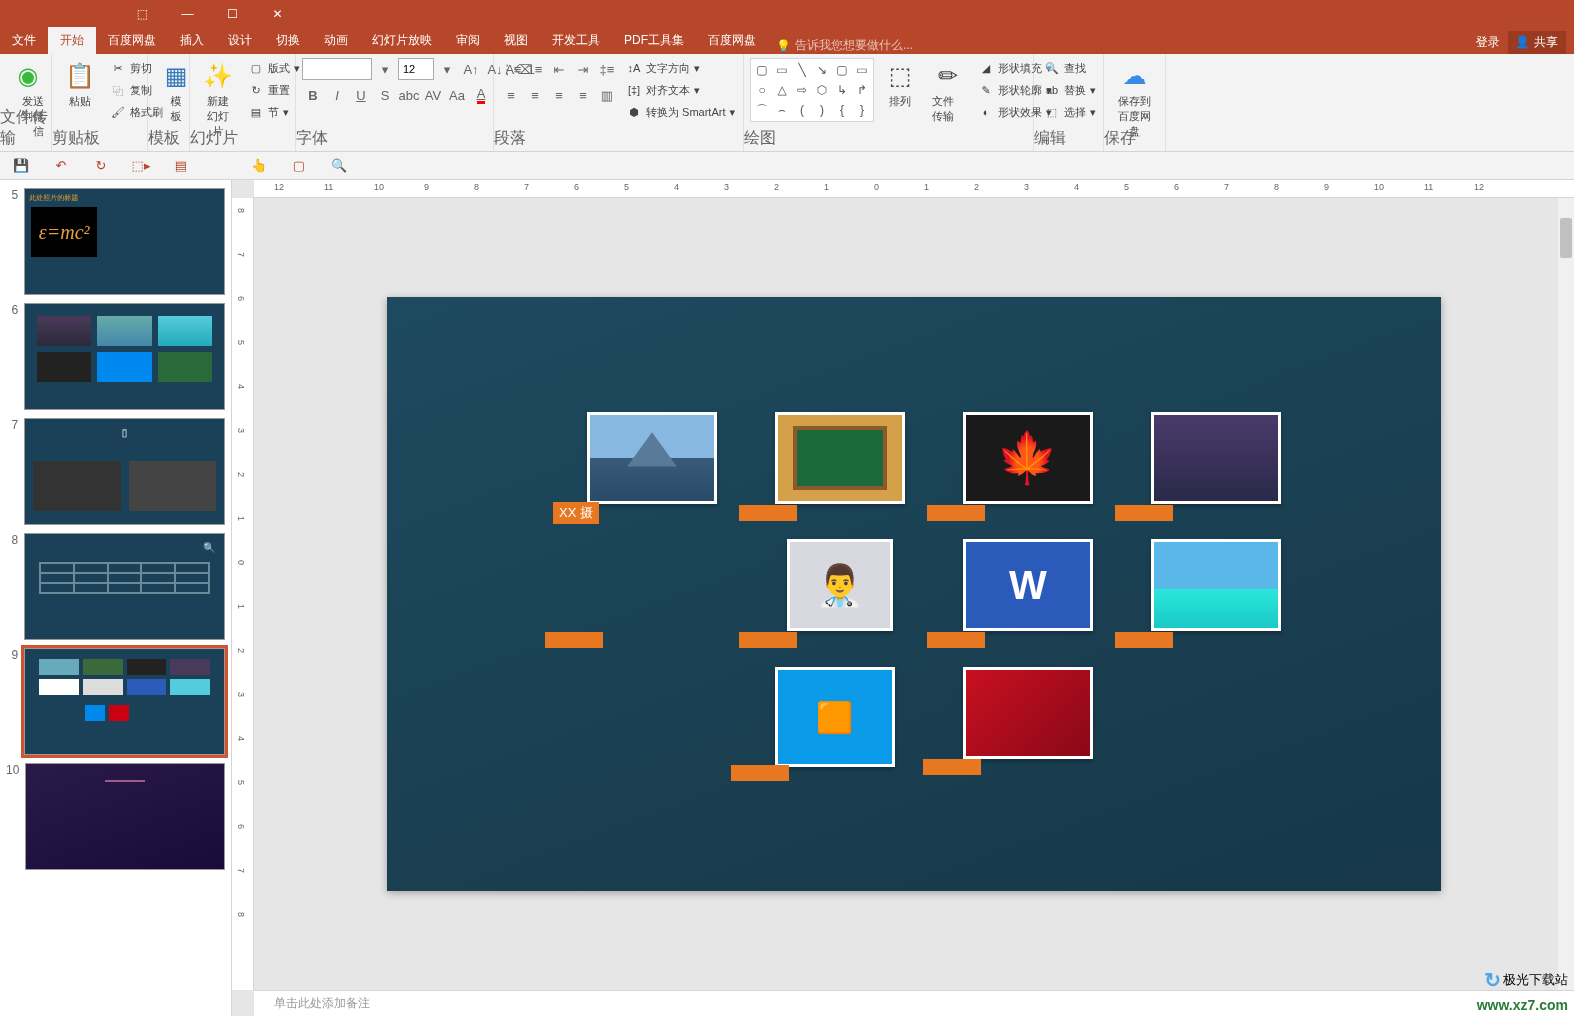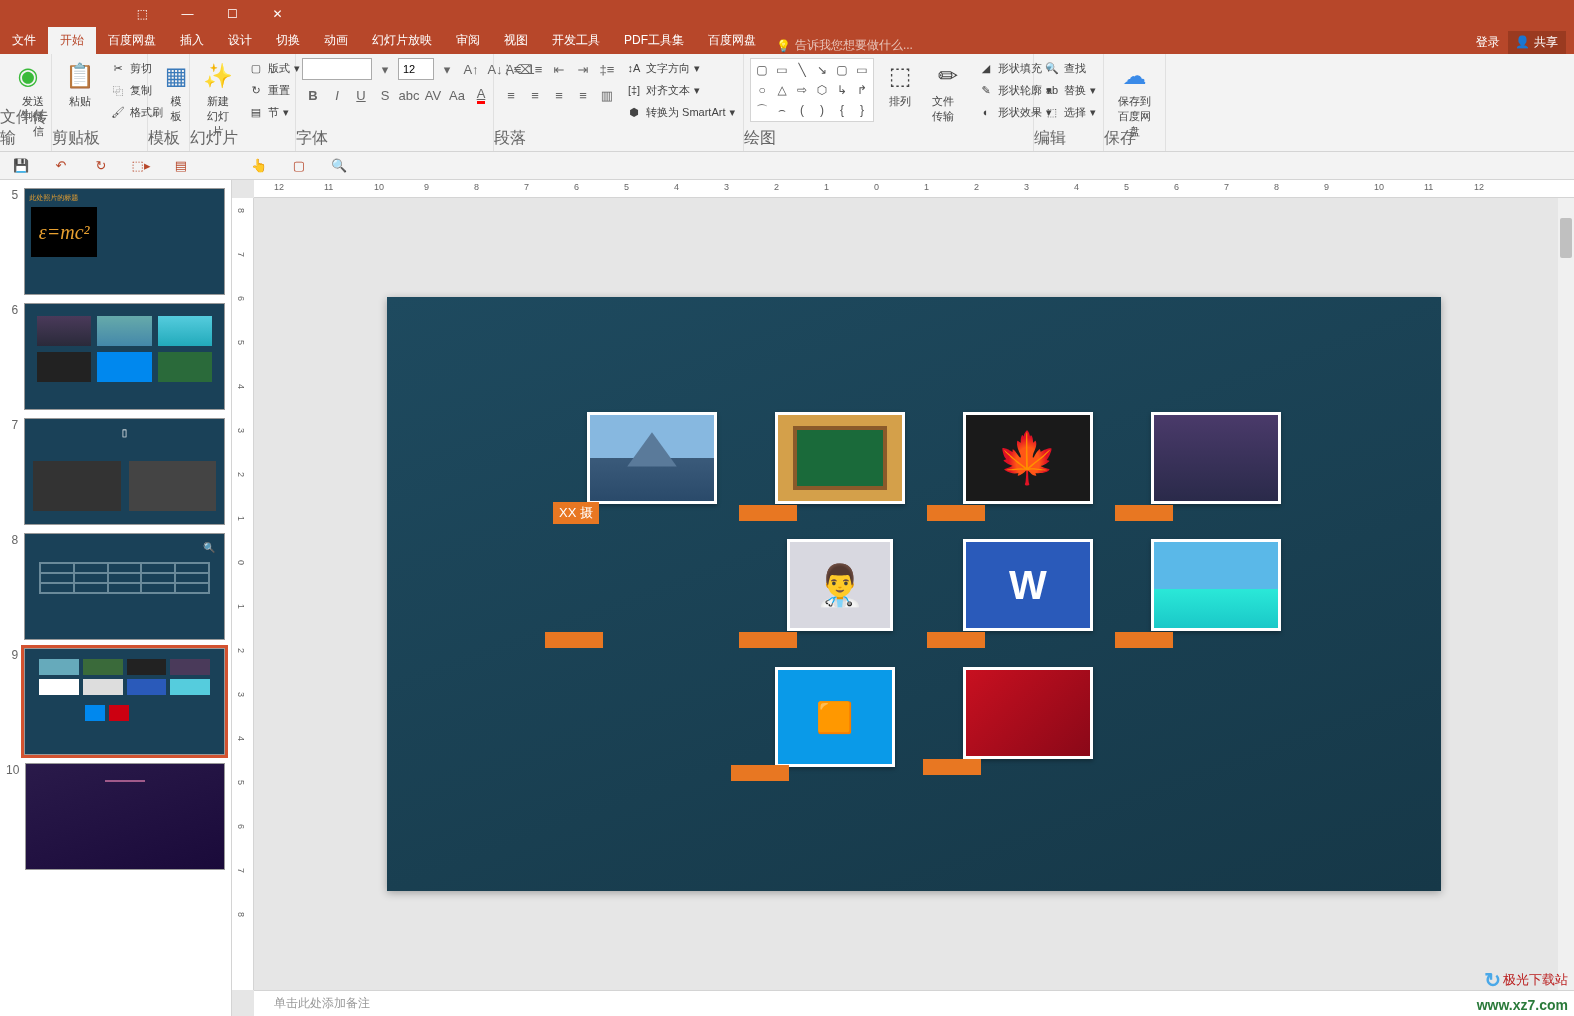--- a/index.html
+++ b/index.html
@@ -71,21 +71,21 @@
 .mini-grid { display: grid; grid-template-columns: repeat(3, 1fr); gap: 6px; padding: 12px; }
 .mini-grid div { height: 30px; background: #4a7a9a; }
 .mini-photos { display: flex; gap: 8px; padding: 20px 8px; }
 .mini-photos div { flex: 1; height: 50px; background: #888; }
 .mini-table { margin: 28px 14px; }
 .mini-table-grid { border: 1px solid #6a8a9a; height: 32px; display: grid; grid-template-columns: repeat(5,1fr); grid-template-rows: repeat(3,1fr); }
 .mini-table-grid span { border: 0.5px solid #6a8a9a; }
 
 
 .watermark-link { position: absolute; bottom: 3px; right: 6px; font-size: 14px; color: #2a7a3a; font-weight: bold; }
-.watermark-logo { position: absolute; bottom: 24px; right: 6px; font-size: 13px; color: #b91c1c; display: flex; align-items: center; gap: 2px; }
+.watermark-logo { position: absolute; bottom: 24px; right: 6px; font-size: 13px; color: #000000; display: flex; align-items: center; gap: 2px; }
 .watermark-logo::before { content: "↻"; color: #4aa8e8; font-size: 20px; font-weight: bold; }
 
 
 .scrollbar-v { position: absolute; right: 0; top: 0; bottom: 0; width: 16px; background: #f0f0f0; }
 .scrollbar-thumb { position: absolute; left: 2px; right: 2px; background: #c0c0c0; border-radius: 2px; }
 
 
 .img-mountain { background: linear-gradient(to bottom, #87b8e0 0%, #87b8e0 50%, #3a5a7a 50%, #2a4a6a 100%); position: relative; }
 .img-mountain::after { content: ""; position: absolute; left: 30%; top: 20%; width: 40%; height: 40%; background: #5a7a9a; clip-path: polygon(50% 0, 100% 100%, 0 100%); }
 .img-chalkboard { background: #d4a04a; display: flex; align-items: center; justify-content: center; }

